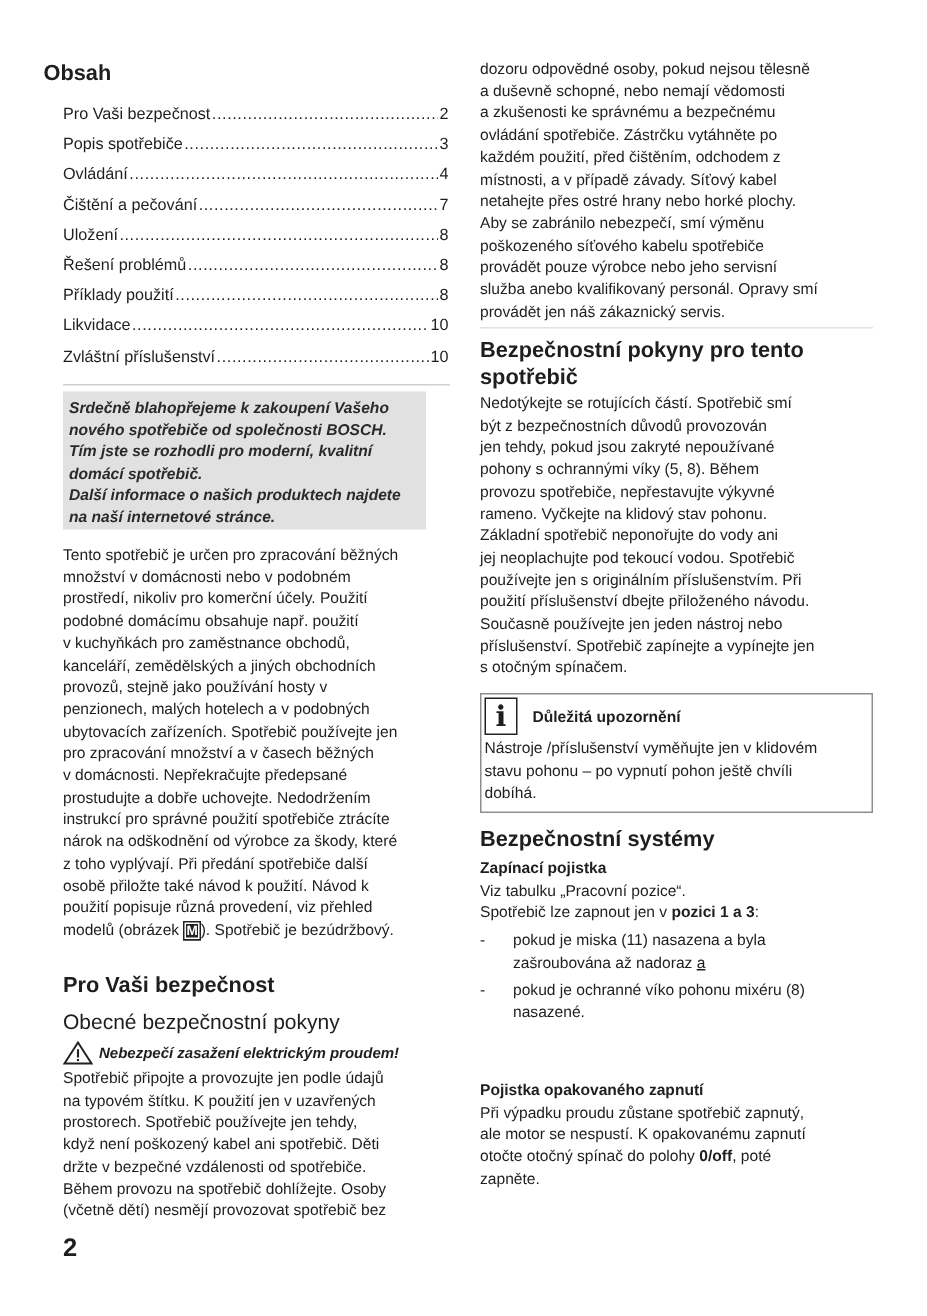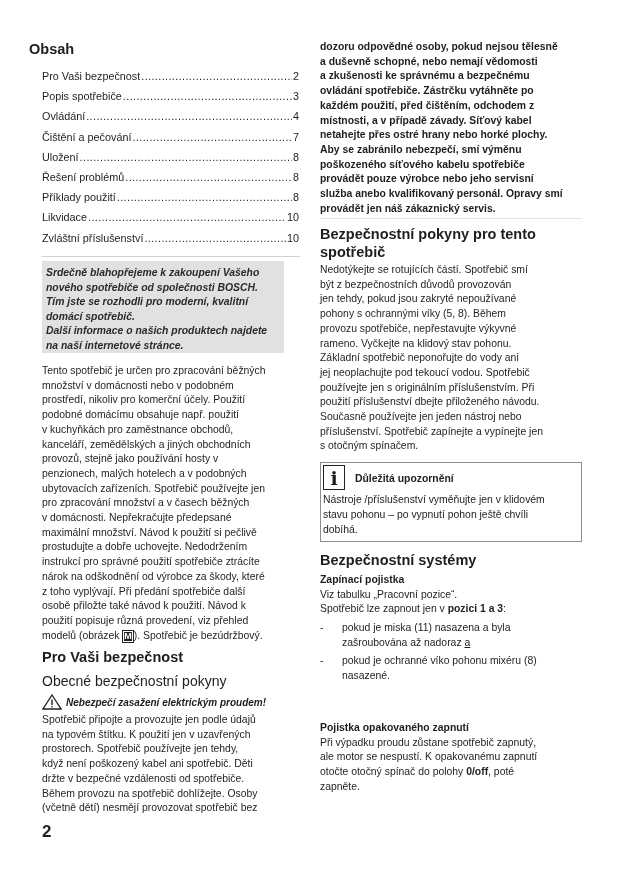--- a/index.html
+++ b/index.html
@@ -103,21 +103,20 @@
   <div class="txt">množství v domácnosti nebo v podobném</div>
   <div class="txt">prostředí, nikoliv pro komerční účely. Použití</div>
   <div class="txt">podobné domácímu obsahuje např. použití</div>
   <div class="txt">v kuchyňkách pro zaměstnance obchodů,</div>
   <div class="txt">kanceláří, zemědělských a jiných obchodních</div>
   <div class="txt">provozů, stejně jako používání hosty v</div>
   <div class="txt">penzionech, malých hotelech a v podobných</div>
   <div class="txt">ubytovacích zařízeních. Spotřebič používejte jen</div>
   <div class="txt">pro zpracování množství a v časech běžných</div>
   <div class="txt">v domácnosti. Nepřekračujte předepsané</div>
-  <div class="txt">maximální množství. Návod k použití si pečlivě</div>
   <div class="txt">prostudujte a dobře uchovejte. Nedodržením</div>
   <div class="txt">instrukcí pro správné použití spotřebiče ztrácíte</div>
   <div class="txt">nárok na odškodnění od výrobce za škody, které</div>
   <div class="txt">z toho vyplývají. Při předání spotřebiče další</div>
   <div class="txt">osobě přiložte také návod k použití. Návod k</div>
   <div class="txt">použití popisuje různá provedení, viz přehled</div>
   <div class="txt"><span>modelů (obrázek </span><span style="display:inline-block;background:#222;color:#fff;font-weight:bold;font-size:9px;line-height:11px;padding:0 1px;border:1px solid #222;outline:1px solid #fff;outline-offset:-2px;">M</span><span>). Spotřebič je bezúdržbový.</span></div>
 </div>
 
 <h2 class="block" style="top:648px;left:42px;">Pro Vaši bezpečnost</h2>
@@ -137,21 +136,21 @@
   <div class="txt">na typovém štítku. K použití jen v uzavřených</div>
   <div class="txt">prostorech. Spotřebič používejte jen tehdy,</div>
   <div class="txt">když není poškozený kabel ani spotřebič. Děti</div>
   <div class="txt">držte v bezpečné vzdálenosti od spotřebiče.</div>
   <div class="txt">Během provozu na spotřebič dohlížejte. Osoby</div>
   <div class="txt">(včetně dětí) nesmějí provozovat spotřebič bez</div>
 </div>
 
 <div class="pagenum">2</div>
 
-<div class="block" style="top:40px;left:320px;width:265px;font-weight:bold;">
+<div class="block" style="top:40px;left:320px;width:265px;">
   <div class="txt">dozoru odpovědné osoby, pokud nejsou tělesně</div>
   <div class="txt">a duševně schopné, nebo nemají vědomosti</div>
   <div class="txt">a zkušenosti ke správnému a bezpečnému</div>
   <div class="txt">ovládání spotřebiče. Zástrčku vytáhněte po</div>
   <div class="txt">každém použití, před čištěním, odchodem z</div>
   <div class="txt">místnosti, a v případě závady. Síťový kabel</div>
   <div class="txt">netahejte přes ostré hrany nebo horké plochy.</div>
   <div class="txt">Aby se zabránilo nebezpečí, smí výměnu</div>
   <div class="txt">poškozeného síťového kabelu spotřebiče</div>
   <div class="txt">provádět pouze výrobce nebo jeho servisní</div>

